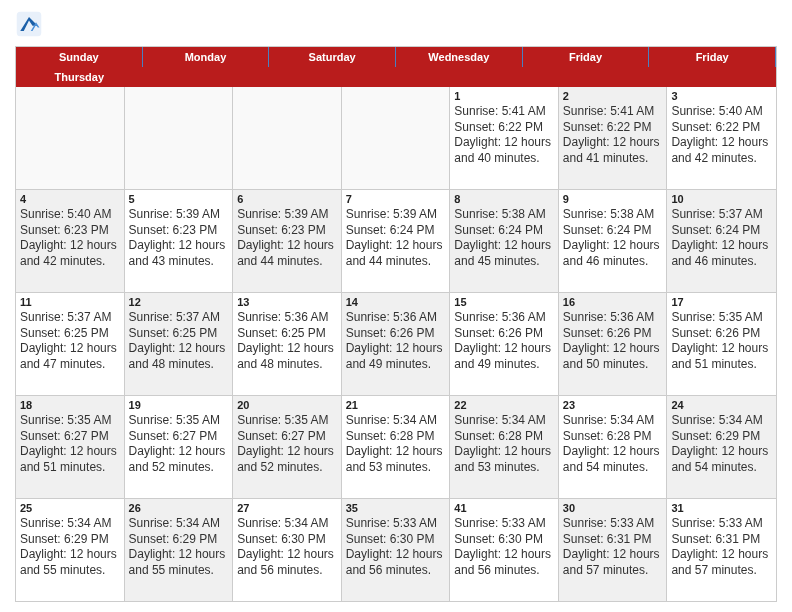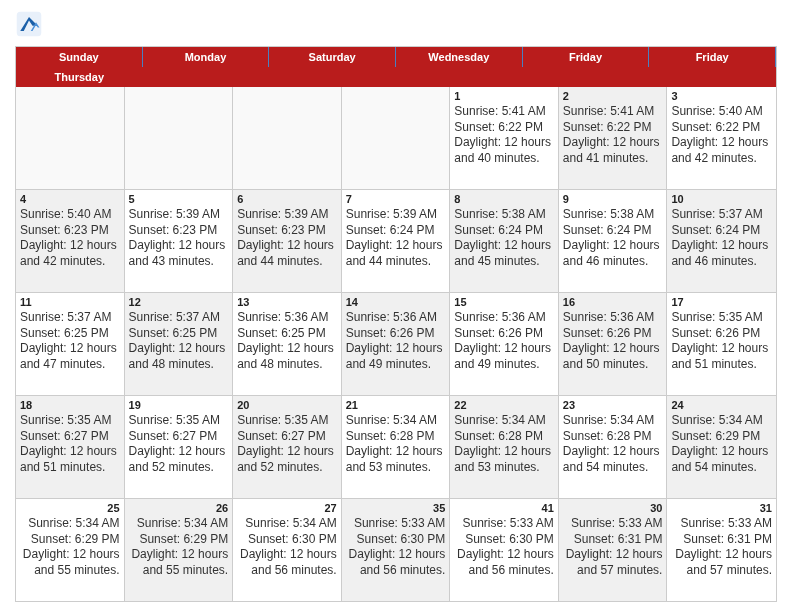--- a/index.html
+++ b/index.html
@@ -84,21 +84,21 @@
       flex: 1;
       display: flex;
       flex-direction: column;
     }
     .cal-row {
       display: grid;
       grid-template-columns: repeat(7, 1fr);
       flex: 1;
       border-bottom: 1px solid #ccc;
     }
-    .cal-row:last-child { border-bottom: none; text-align: right; }
+    .cal-row:last-child { border-bottom: none; }
     .cal-cell {
       border-right: 1px solid #ccc;
       padding: 3px 4px;
       font-size: 8.5px;
       color: #333;
       vertical-align: top;
       background: #fff;
       overflow: hidden;
     }
     .cal-cell:last-child { border-right: none; }

